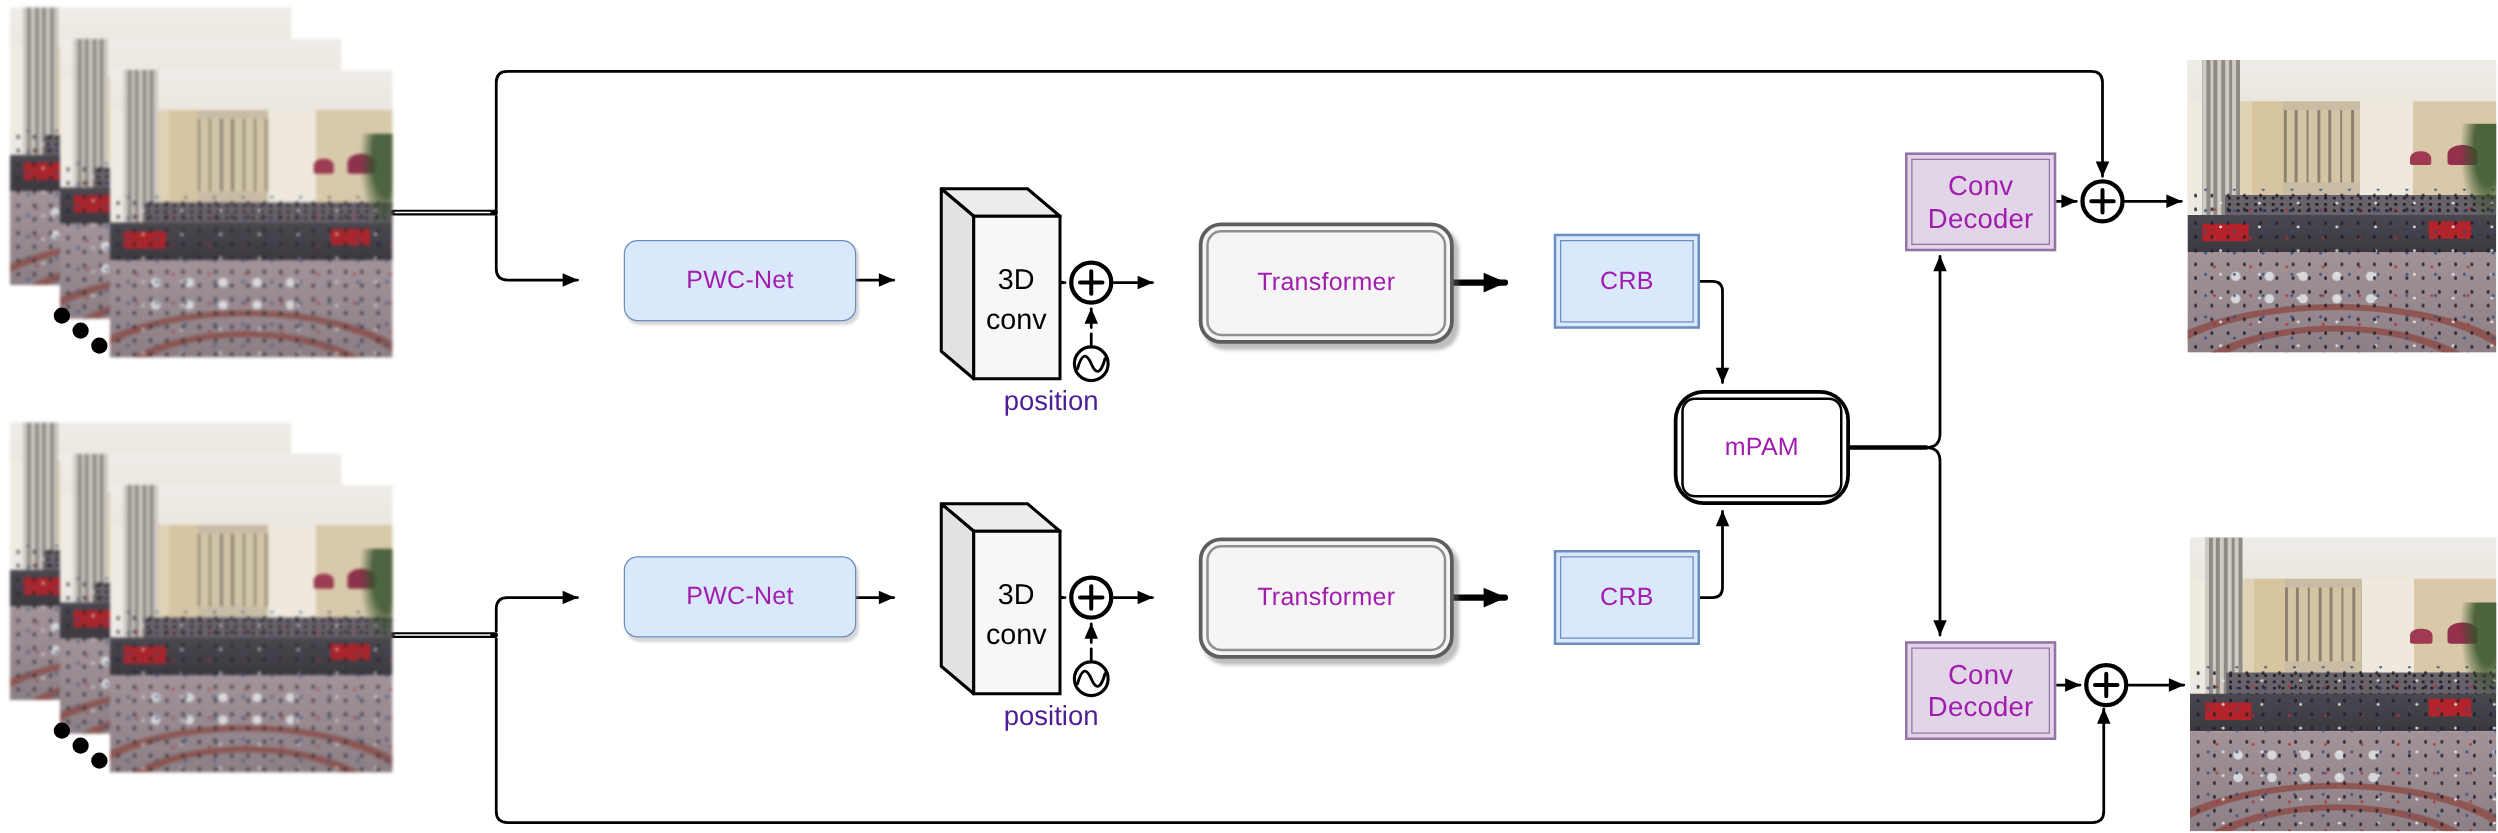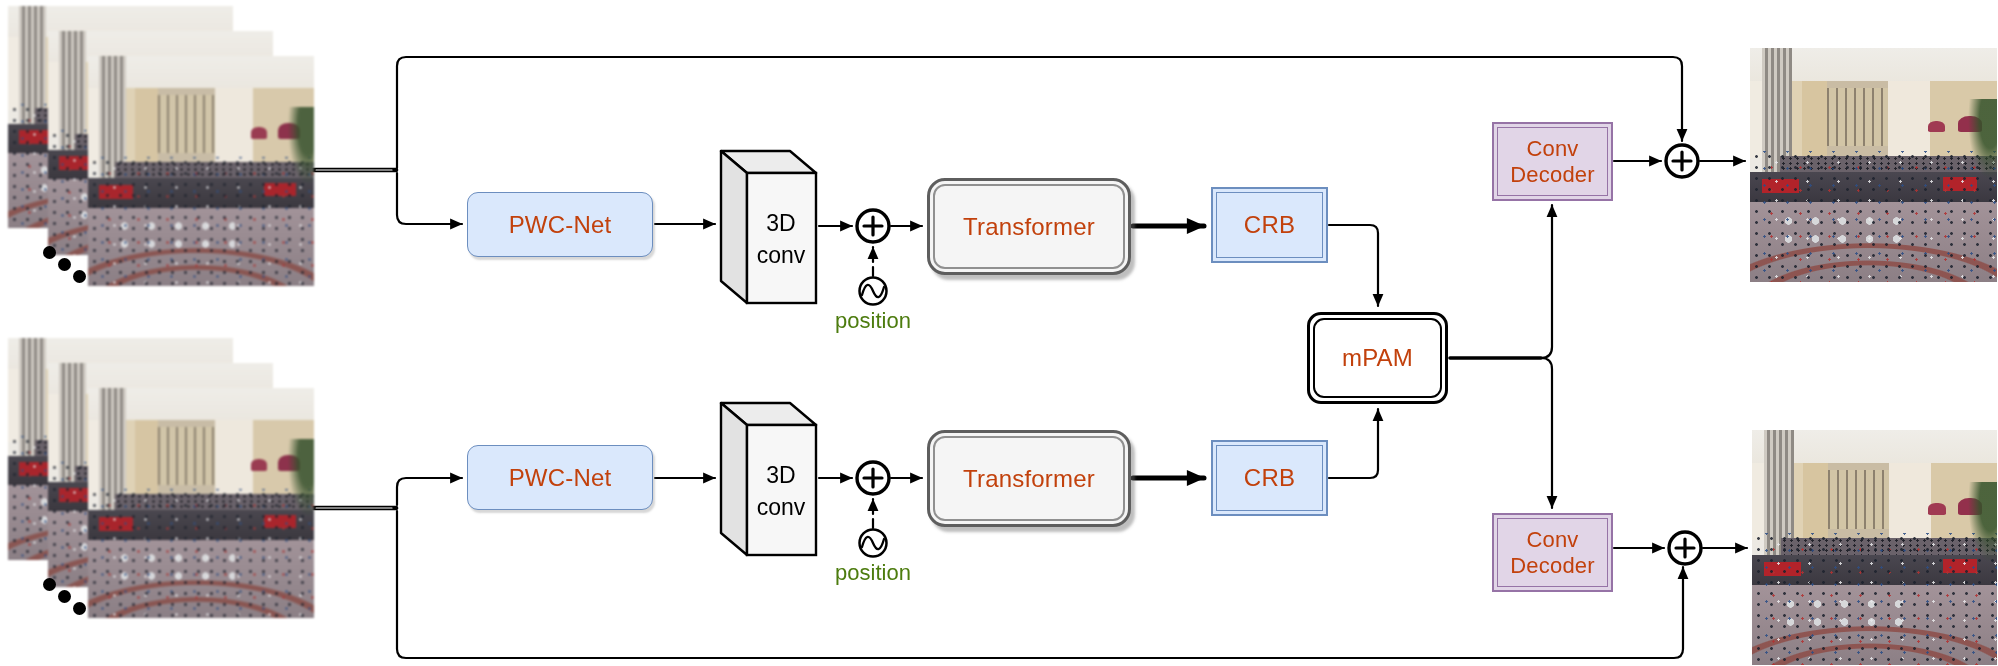--- a/index.html
+++ b/index.html
@@ -9,40 +9,40 @@
   .wire{fill:none;stroke:var(--wire,#000);stroke-width:2.2px;stroke-linejoin:round;stroke-linecap:round;}
   .wire.thick{stroke-width:5px;}
   .wire.mid{stroke-width:3.6px;}
   .wire.trunk{stroke-width:4.6px;}
   .wire.trunk-core{stroke:#fff;stroke-width:1.1px;}
   .plusg circle{fill:#fff;stroke:#000;stroke-width:3.4px;}
   .plusg path{fill:none;stroke:#000;stroke-width:3.2px;stroke-linecap:round;}
   .posg circle{fill:#fff;stroke:#000;stroke-width:2.5px;}
   .posg path{fill:none;stroke:#000;stroke-width:2.3px;stroke-linecap:round;}
 
-  .block{position:absolute;box-sizing:border-box;color:#c2410c;}
-  .lbl{font-size:24px;letter-spacing:.2px;}
+  .block{position:absolute;box-sizing:border-box;color:#a21caf;margin-left:32px;}
+  .lbl{font-size:20px;letter-spacing:.2px;}
   .pwc{background:var(--block-blue-fill,#dae8fc);border:1.8px solid var(--block-blue-border,#6c8ebf);
        border-radius:11px;display:flex;align-items:center;justify-content:center;
        box-shadow:2px 3px 2px rgba(140,140,140,.35);}
   .dbl{display:flex;padding:3px;}
   .dbl.blue{background:var(--block-blue-fill,#dae8fc);border:2.2px solid var(--block-blue-border,#6c8ebf);text-align:right;}
   .dbl.purple{background:var(--block-purple-fill,#e1d5e7);border:2.2px solid var(--block-purple-border,#9673a6);}
   .dbl-in{flex:1;display:flex;align-items:center;justify-content:center;box-sizing:border-box;}
   .blue .dbl-in{border:1.6px solid var(--block-blue-border,#6c8ebf);}
   .purple .dbl-in{border:1.6px solid var(--block-purple-border,#9673a6);flex-direction:column;line-height:1.14;}
   .purple .lbl{font-size:22px;}
   .transformer{background:var(--block-gray-fill,#f5f5f5);border:3.6px solid var(--block-gray-border,#5e5e5e);
        border-radius:18px;padding:3.2px;box-shadow:4px 5px 3px rgba(110,110,110,.45);}
   .transformer-in{width:100%;height:100%;box-sizing:border-box;border:2px solid #909090;border-radius:12px;
        background:var(--block-gray-fill,#f5f5f5);display:flex;align-items:center;justify-content:center;}
-  .mpam{background:#fff;border:3px solid #000;border-radius:14px;padding:3px;}
+  .mpam{background:#fff;border:3px solid #000;border-radius:24px;padding:3px;}
   .mpam-in{width:100%;height:100%;box-sizing:border-box;border:2.2px solid #000;border-radius:11px;
        display:flex;align-items:center;justify-content:center;}
-  .pos-label{position:absolute;width:140px;text-align:center;font-size:22px;color:#4d7c0f;}
+  .pos-label{position:absolute;width:140px;font-size:22px;color:#4c1d95;}
 
   
   .photo{position:absolute;overflow:hidden;background:#ece9e3;}
   .photo.in{filter:blur(1.2px) saturate(.92);}
   .ph{position:absolute;}
   .ph-sky{left:0;top:0;width:100%;height:16%;background:linear-gradient(#efede8,#eae6dd);}
   .ph-bldg{left:0;top:14%;width:100%;height:33%;
      background:linear-gradient(90deg,#f0ebe1 0 15%,#e0d2b4 15% 21%,#d7c5a0 21% 31%,#c9bca4 31% 56%,#efe8dc 56% 73%,#d9c9a8 73% 100%);}
   .ph-windows{left:31%;top:17%;width:25%;height:25%;
      background:repeating-linear-gradient(90deg,rgba(72,62,54,.5) 0 2px,transparent 2px 9px),#d2c5a6;}

